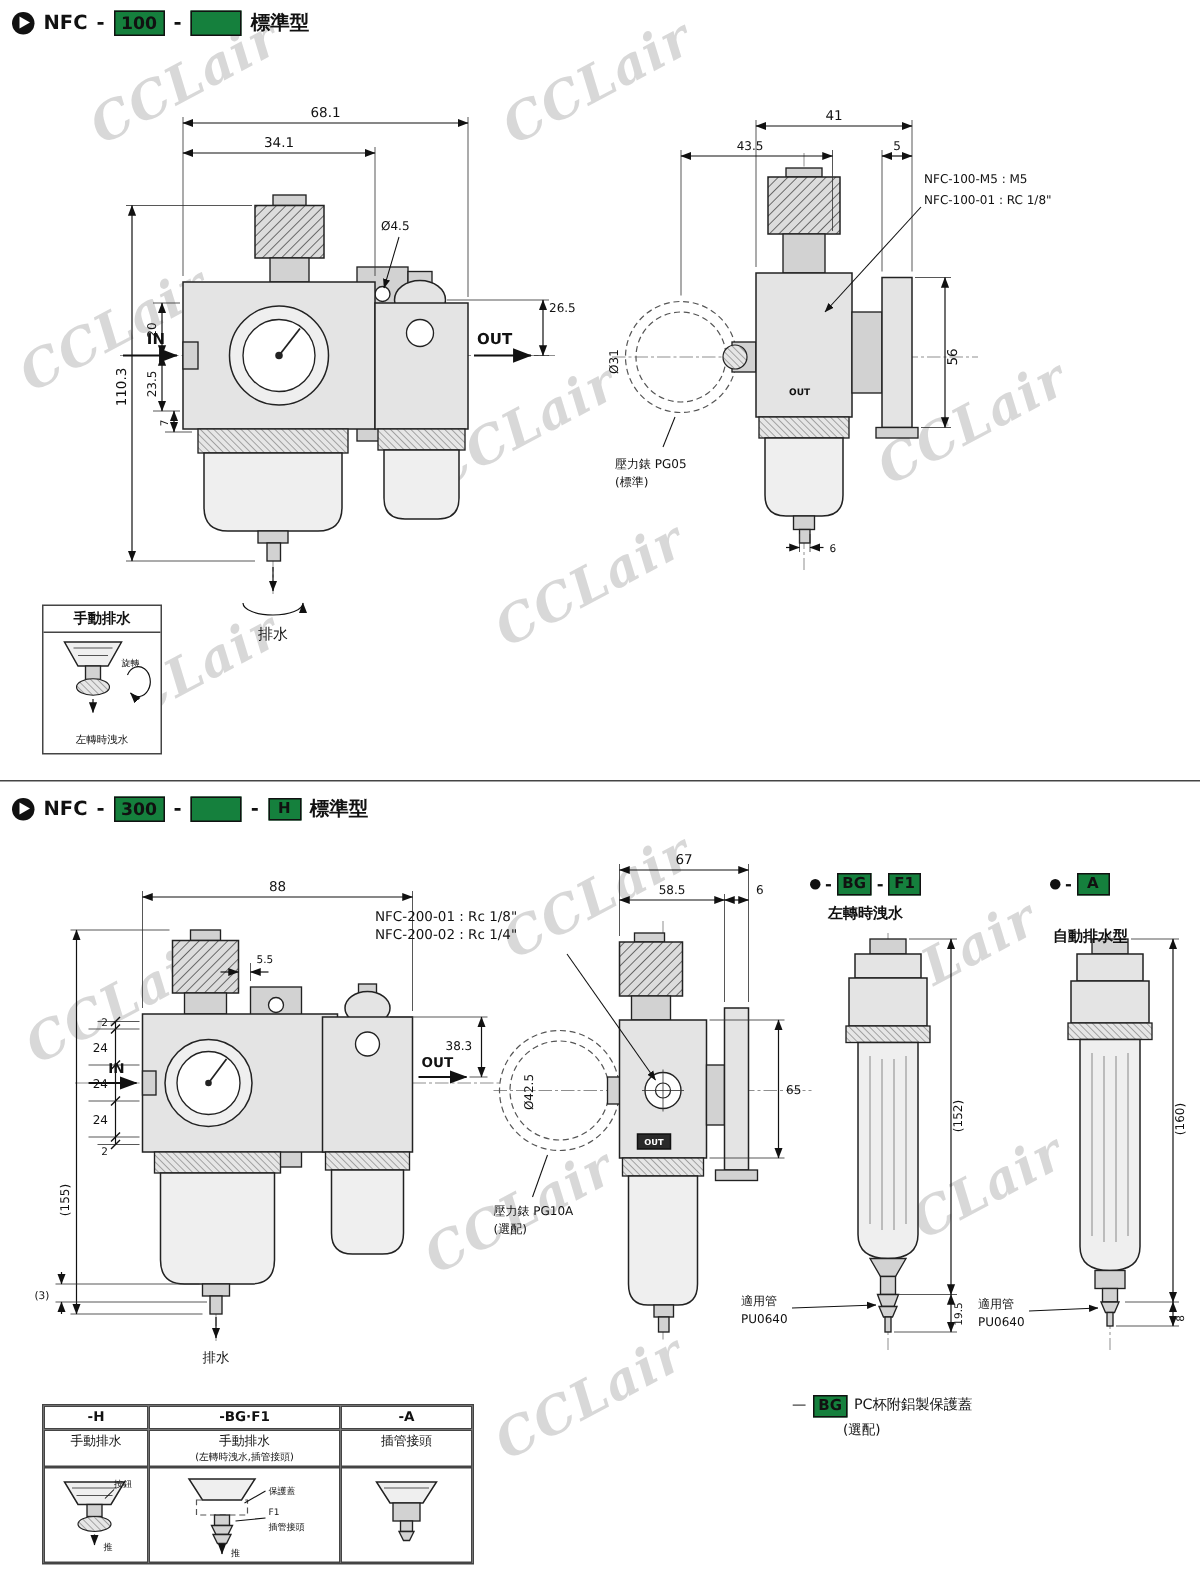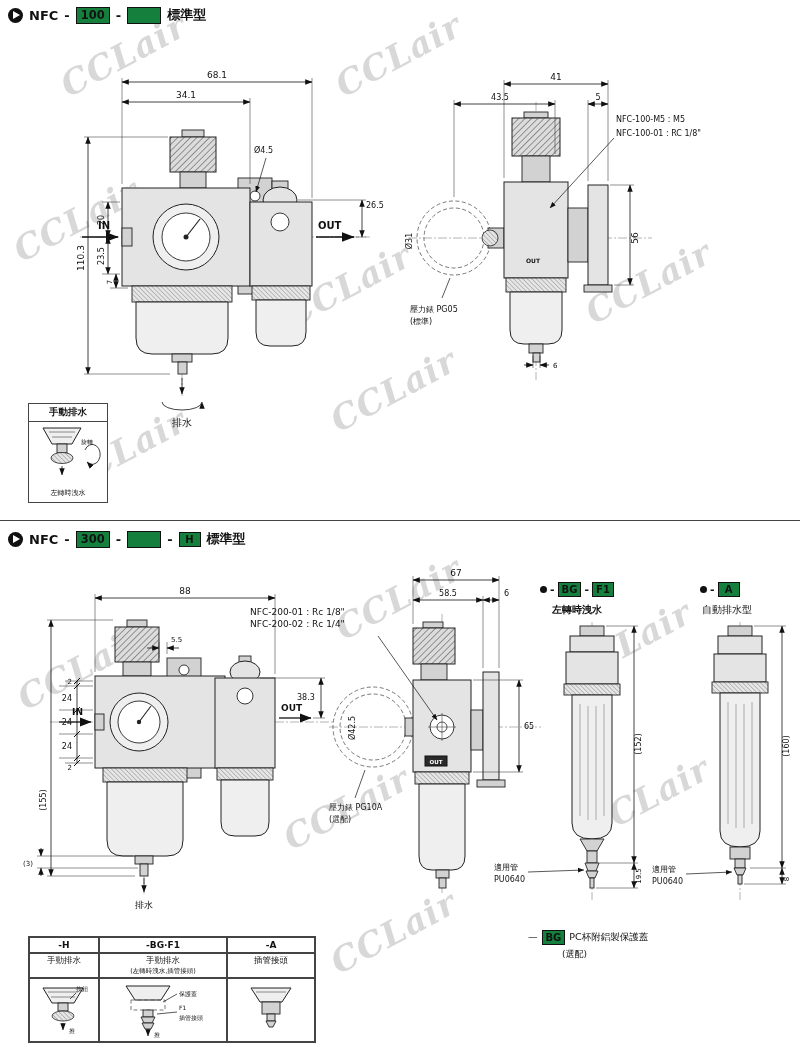--- a/index.html
+++ b/index.html
@@ -380,21 +380,21 @@
     <span>-</span>
     <span class="hd-box small">F1</span>
   </div>
   <div class="lbl-div" style="left:552px;top:603px;font-size:10px;font-weight:bold">左轉時洩水</div>
 
   <div class="sec-sub" style="left:700px;top:582px">
     <span class="dot"></span>
     <span>-</span>
     <span class="hd-box small">A</span>
   </div>
-  <div class="lbl-div" style="left:702px;top:603px;font-size:10px;font-weight:normal">自動排水型</div>
+  <div class="lbl-div" style="left:702px;top:618px;font-size:10px;font-weight:bold">自動排水型</div>
 
   <svg class="draw" style="left:492px;top:620px" width="158" height="305" viewBox="0 0 158 305">
     <g>
       <line class="cl" x1="100" y1="2" x2="100" y2="280"></line>
       <rect class="pt2" x="88" y="6" width="24" height="10"></rect>
       <rect class="pt" x="78" y="16" width="44" height="16"></rect>
       <rect class="pt" x="74" y="32" width="52" height="32"></rect>
       <rect x="72" y="64" width="56" height="11" fill="url(#hatch2)" stroke="#222" stroke-width="0.9"></rect>
       <path class="ptl" d="M80,75 h40 v128 q0,16 -20,16 q-20,0 -20,-16 z"></path>
       <line class="slot" x1="88" y1="84" x2="88" y2="196"></line>

